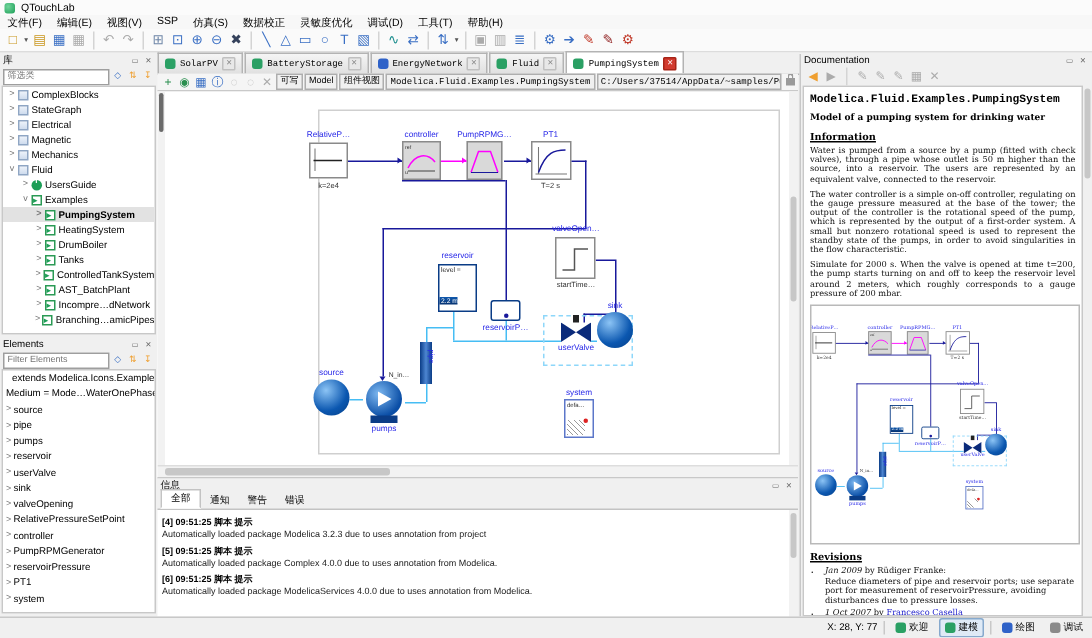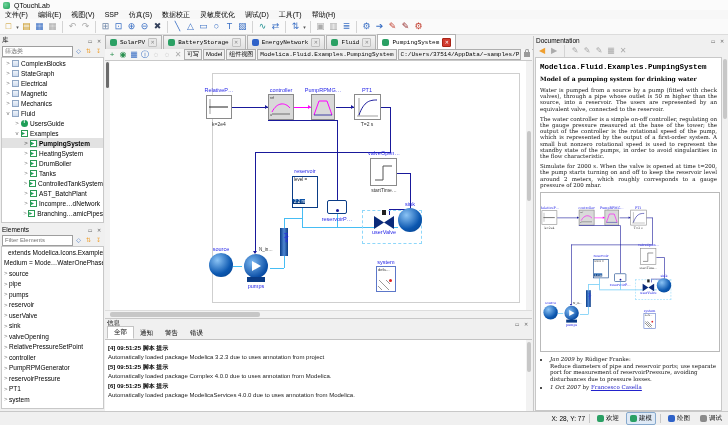--- a/index.html
+++ b/index.html
@@ -560,20 +560,21 @@
       <span class="tsep"></span>
       <span class="dci c-gray">✎</span>
       <span class="dci c-gray">✎</span>
       <span class="dci c-gray">✎</span>
       <span class="dci c-gray">▦</span>
       <span class="dci c-gray">✕</span>
     </div>
     <div id="doccontent">
       <div id="docheading">Modelica.Fluid.Examples.PumpingSystem</div>
       <div id="docsubtitle">Model of a pumping system for drinking water</div>
+      <div class="docsect">Information</div>
       <p class="docp">Water is pumped from a source by a pump (fitted with check valves), through a pipe whose outlet is 50 m higher than the source, into a reservoir. The users are represented by an equivalent valve, connected to the reservoir.</p>
       <p class="docp">The water controller is a simple on-off controller, regulating on the gauge pressure measured at the base of the tower; the output of the controller is the rotational speed of the pump, which is represented by the output of a first-order system. A small but nonzero rotational speed is used to represent the standby state of the pumps, in order to avoid singularities in the flow characteristic.</p>
       <p class="docp">Simulate for 2000 s. When the valve is opened at time t=200, the pump starts turning on and off to keep the reservoir level around 2 meters, which roughly corresponds to a gauge pressure of 200 mbar.</p>
       <div id="docimage">
           <div class="mini-clone">
       <div></div>
 
       <div class="dlabel" style="left:92px;top:26px;width:44px;">RelativeP…</div>
       <div class="blk" style="left:101px;top:34px;width:26px;height:24px;">
         <svg width="24" height="22">
@@ -683,20 +684,21 @@
       <div class="dlabel" style="left:135px;top:222px;width:32px;">pumps</div>
 
       <div class="dlabel" style="left:264px;top:198px;width:34px;">system</div>
       <div class="system" style="left:271px;top:205px;width:20px;height:26px;">
         <span class="txt">defa…</span>
         <span class="hatch"></span>
               <span class="dot"></span>
       </div>
     </div>
         </div>
+      <div class="docsect">Revisions</div>
       <ul id="docrevs">
         <li><i>Jan 2009</i> <span>by Rüdiger Franke:</span><br><span>Reduce diameters of pipe and reservoir ports; use separate port for measurement of reservoirPressure, avoiding disturbances due to pressure losses.</span></li>
         <li><i>1 Oct 2007</i> <span>by</span> <span class="doclink">Francesco Casella</span></li>
       </ul>
     </div>
     <div id="docscroll" class="scrolltrack">
         <div class="scrollthumb" style="left:1px;top:2px;width:4px;height:60px;"></div>
       </div>
   </div>
 

